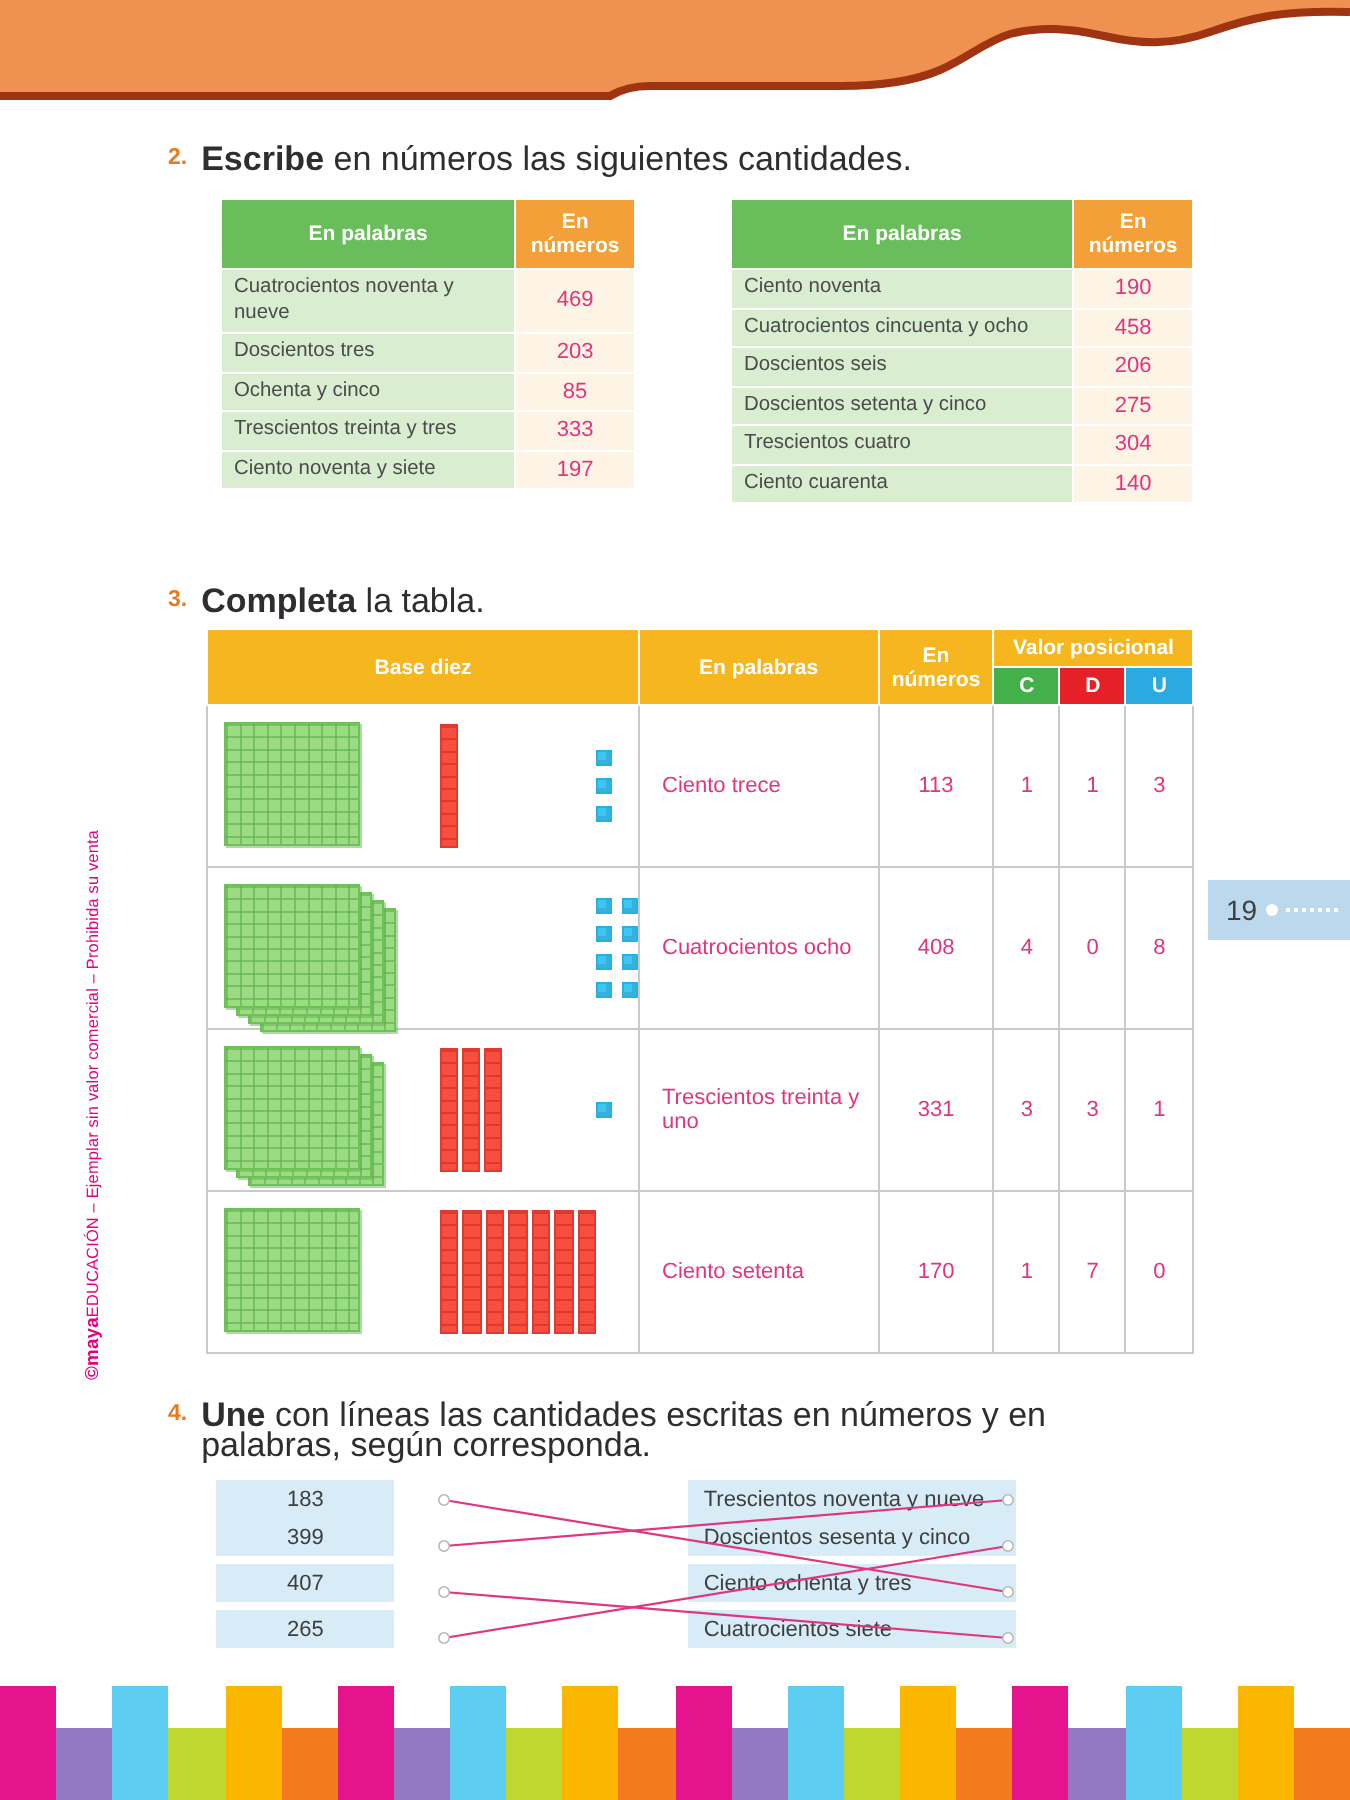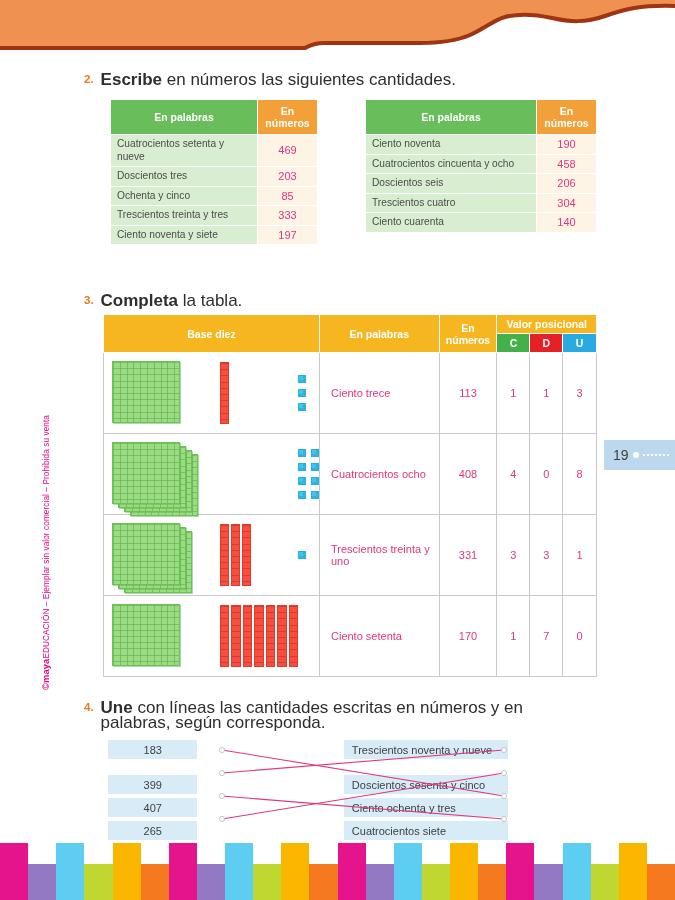--- a/index.html
+++ b/index.html
@@ -163,21 +163,21 @@
     <thead>
       <tr>
         <th style="width:148px;">En palabras</th>
         <th class="num" style="width:60px;">
           <span>En</span><br><span>números</span>
         </th>
       </tr>
     </thead>
     <tbody id="t2-left-body">
         <tr>
-          <td>Cuatrocientos setenta y nueve</td>
+          <td>Cuatrocientos noventa y nueve</td>
           <td class="ans">469</td>
         </tr>
         <tr>
           <td>Doscientos tres</td>
           <td class="ans">203</td>
         </tr>
         <tr>
           <td>Ochenta y cinco</td>
           <td class="ans">85</td>
         </tr>
@@ -206,20 +206,24 @@
           <td>Ciento noventa</td>
           <td class="ans">190</td>
         </tr>
         <tr>
           <td>Cuatrocientos cincuenta y ocho</td>
           <td class="ans">458</td>
         </tr>
         <tr>
           <td>Doscientos seis</td>
           <td class="ans">206</td>
+        </tr>
+        <tr>
+          <td>Doscientos setenta y cinco</td>
+          <td class="ans">275</td>
         </tr>
         <tr>
           <td>Trescientos cuatro</td>
           <td class="ans">304</td>
         </tr>
         <tr>
           <td>Ciento cuarenta</td>
           <td class="ans">140</td>
         </tr>
       </tbody>
@@ -380,21 +384,21 @@
           <circle cx="286" cy="10" r="2.6" fill="#ffffff" stroke="#b9b9b9" stroke-width="0.8"></circle>
           <line x1="4" y1="56" x2="286" y2="79" stroke="#e0357f" stroke-width="1.1"></line>
           <circle cx="4" cy="56" r="2.6" fill="#ffffff" stroke="#b9b9b9" stroke-width="0.8"></circle>
           <circle cx="286" cy="79" r="2.6" fill="#ffffff" stroke="#b9b9b9" stroke-width="0.8"></circle>
           <line x1="4" y1="79" x2="286" y2="33" stroke="#e0357f" stroke-width="1.1"></line>
           <circle cx="4" cy="79" r="2.6" fill="#ffffff" stroke="#b9b9b9" stroke-width="0.8"></circle>
           <circle cx="286" cy="33" r="2.6" fill="#ffffff" stroke="#b9b9b9" stroke-width="0.8"></circle>
         </g>
     </svg>
     <div id="match-rows">
-        <div class="mrow" style="margin-bottom: 16px;">
+        <div class="mrow" style="margin-bottom: 0;">
           <div class="mleft">183</div>
           <div style="width: 180px;"></div>
           <div class="mright">Trescientos noventa y nueve</div>
         </div>
         <div class="mrow" style="margin-bottom: 4px;">
           <div class="mleft">399</div>
           <div style="width: 180px;"></div>
           <div class="mright">Doscientos sesenta y cinco</div>
         </div>
         <div class="mrow" style="margin-bottom: 4px;">

